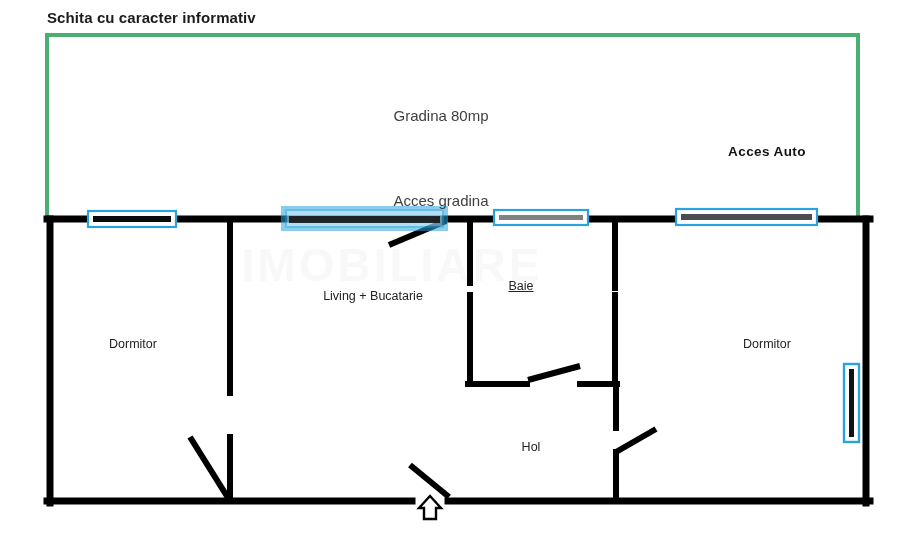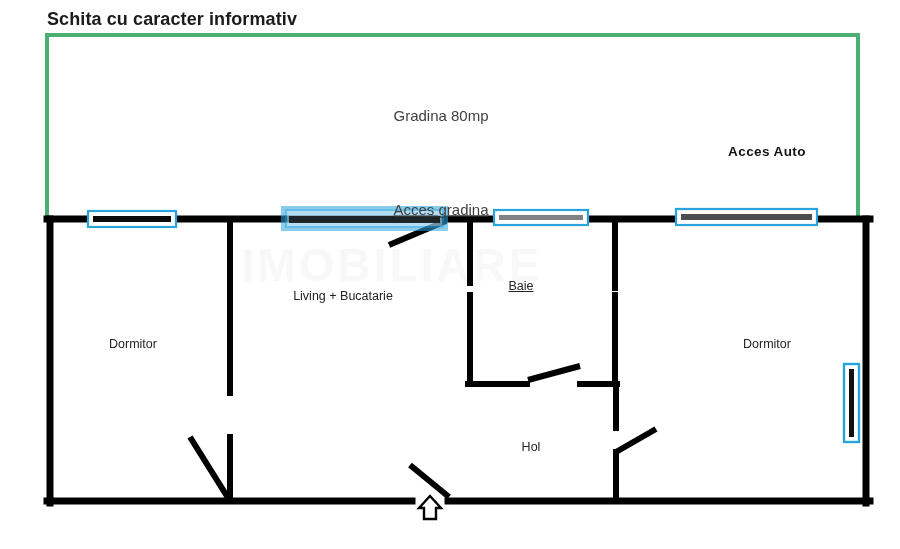--- a/index.html
+++ b/index.html
@@ -16,21 +16,21 @@
     width: 900px;
     height: 549px;
     background: #ffffff;
     overflow: hidden;
   }
   #plan-title {
     position: absolute;
     left: 47px;
     top: 9px;
     font-family: "Liberation Sans", sans-serif;
-    font-size: 18px;
+    font-size: 15px;
     font-weight: bold;
     color: #1b1b1b;
     letter-spacing: 0.1px;
     white-space: nowrap;
   }
   
   #plan-svg {
     position: absolute;
     left: 0;
     top: 0;
@@ -175,27 +175,27 @@
     <g>
       <path d="M 430 496 L 441 508 L 436 508 L 436 519 L 424 519 L 424 508 L 419 508 Z" fill="#ffffff" stroke="#000000" stroke-width="2.4" stroke-linejoin="miter"></path>
     </g>
 
   </svg>
 
   <div class="watermark" style="left:392px; top:265px;">IMOBILIARE</div>
 
   <div class="garden-label" style="left:441px; top:115px;">Gradina  80mp</div>
 
-  <div class="garden-label" style="left:441px; top:209px;text-decoration:underline;">Acces gradina</div>
+  <div class="garden-label" style="left:441px; top:200px;">Acces gradina</div>
 
   <div class="auto-label" style="left:767px; top:104px;margin-top:47px;">Acces Auto</div>
 
   <div class="room-label" style="left:133px; top:344px;">Dormitor</div>
 
-  <div class="room-label" style="left:343px; top:296px;">Living + Bucatarie</div>
+  <div class="room-label" style="left:373px; top:296px;">Living + Bucatarie</div>
 
   <div class="room-label" style="left:521px; top:286px;text-decoration:underline;">Baie</div>
 
   <div class="room-label" style="left:531px; top:447px;">Hol</div>
 
   <div class="room-label" style="left:767px; top:344px;">Dormitor</div>
 
 </div>
 
 </body></html>

